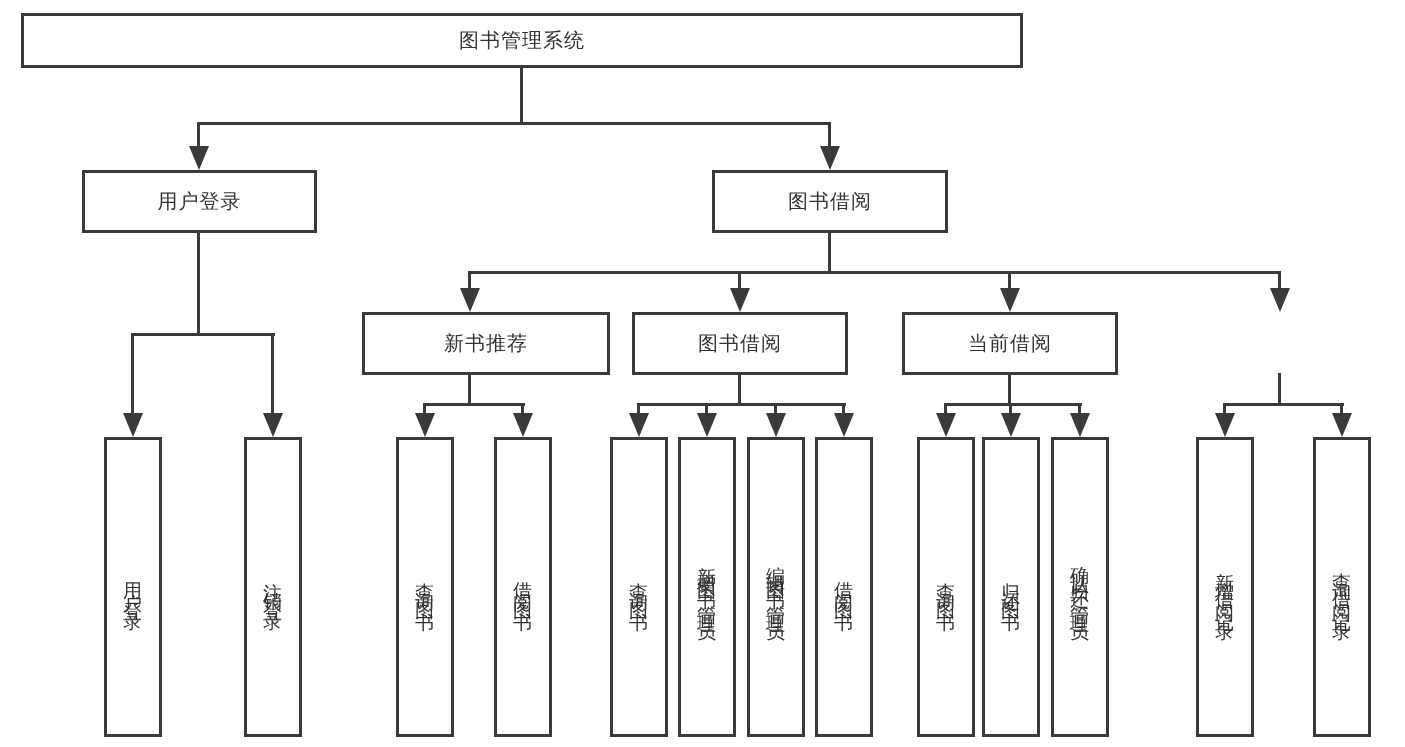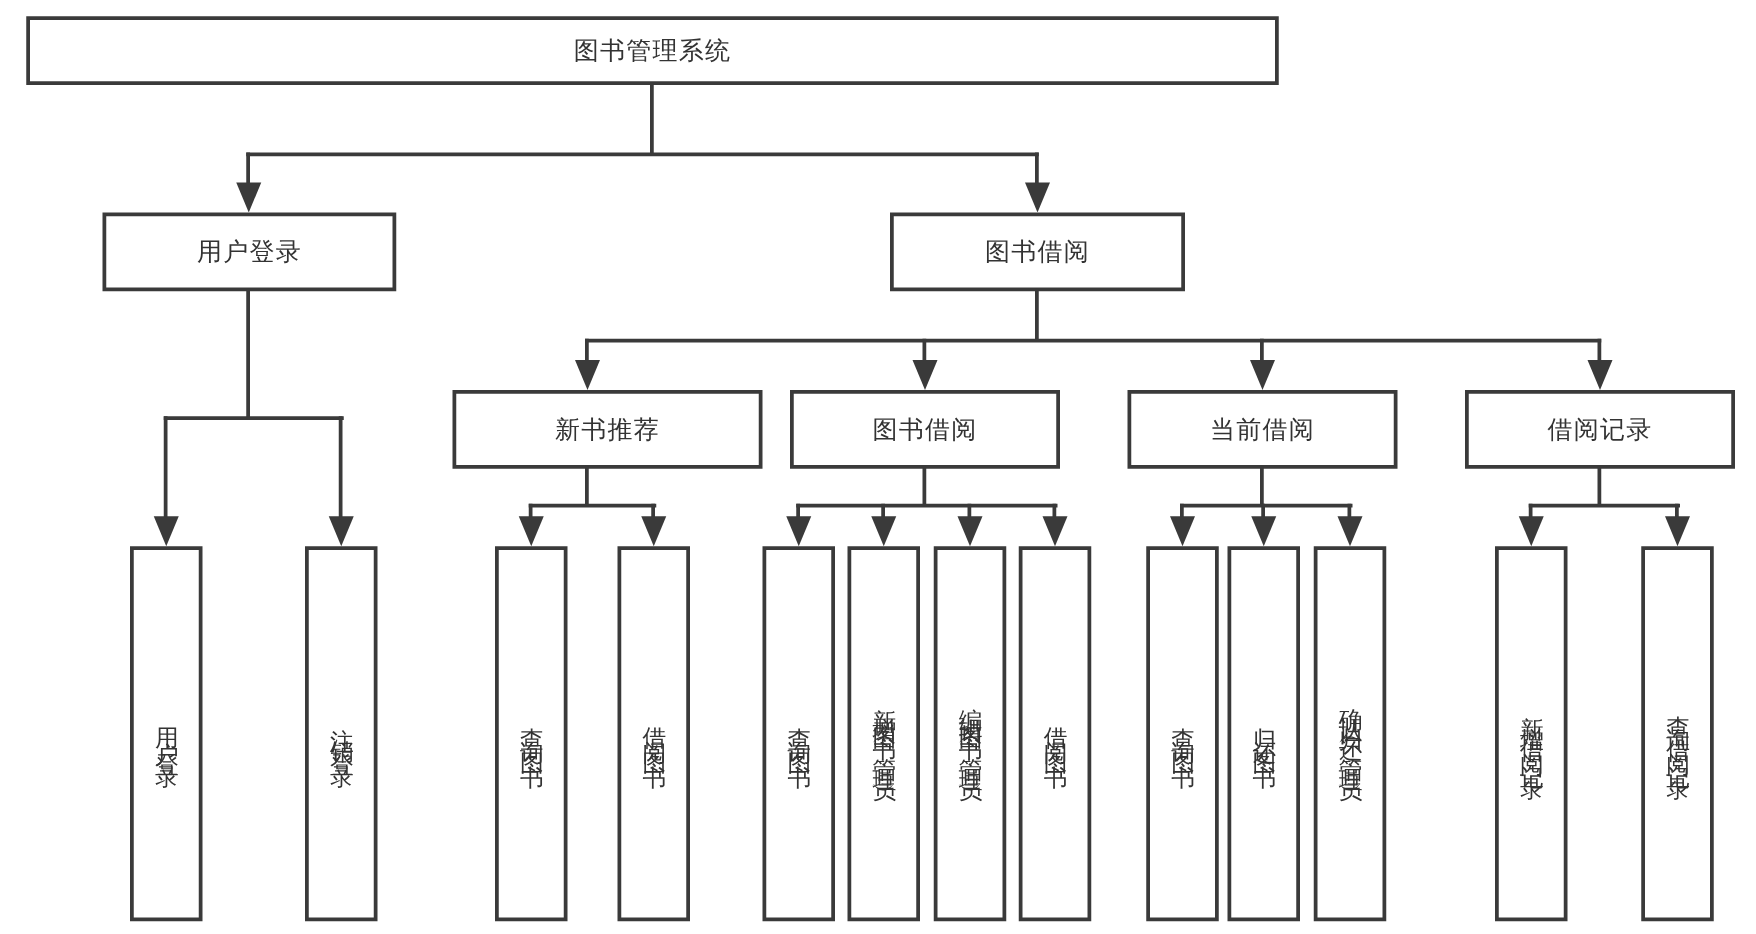--- a/index.html
+++ b/index.html
@@ -71,23 +71,20 @@
   <div class="ahead" style="left: 1270px; top: 288px; border-top-color: rgb(58, 58, 58);"></div>
 
   <div class="node hnode" style="left: 362px; top: 312px; width: 248px; height: 63px; border-color: rgb(58, 58, 58); color: rgb(51, 51, 51);">
     <span>新书推荐</span>
   </div>
   <div class="node hnode" style="left: 902px; top: 312px; width: 216px; height: 63px; border-color: rgb(58, 58, 58); color: rgb(51, 51, 51);">
     <span>当前借阅</span>
   </div>
   <div class="node hnode" style="left: 632px; top: 312px; width: 216px; height: 63px; border-color: rgb(58, 58, 58); color: rgb(51, 51, 51);">
     <span>图书借阅</span>
-  </div>
-  <div class="node hnode" style="left: 1172px; top: 312px; width: 216px; height: 63px; border-color: rgb(58, 58, 58); color: rgb(51, 51, 51);">
-    <span>借阅记录</span>
   </div>
 
   <div class="vline" style="left: 468px; top: 373px; height: 32px; background: rgb(58, 58, 58);"></div>
   <div class="hline" style="left: 423px; top: 403px; width: 102px; background: rgb(58, 58, 58);"></div>
   <div class="vline" style="left: 423px; top: 403px; height: 14px; background: rgb(58, 58, 58);"></div>
   <div class="ahead" style="left: 415px; top: 413px; border-top-color: rgb(58, 58, 58);"></div>
   <div class="vline" style="left: 521px; top: 403px; height: 14px; background: rgb(58, 58, 58);"></div>
   <div class="ahead" style="left: 513px; top: 413px; border-top-color: rgb(58, 58, 58);"></div>
 
   <div class="vline" style="left: 738px; top: 373px; height: 32px; background: rgb(58, 58, 58);"></div>

